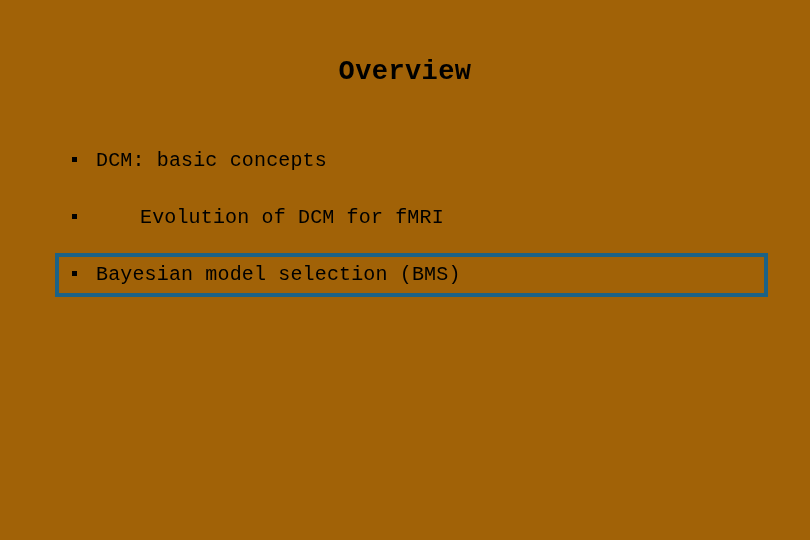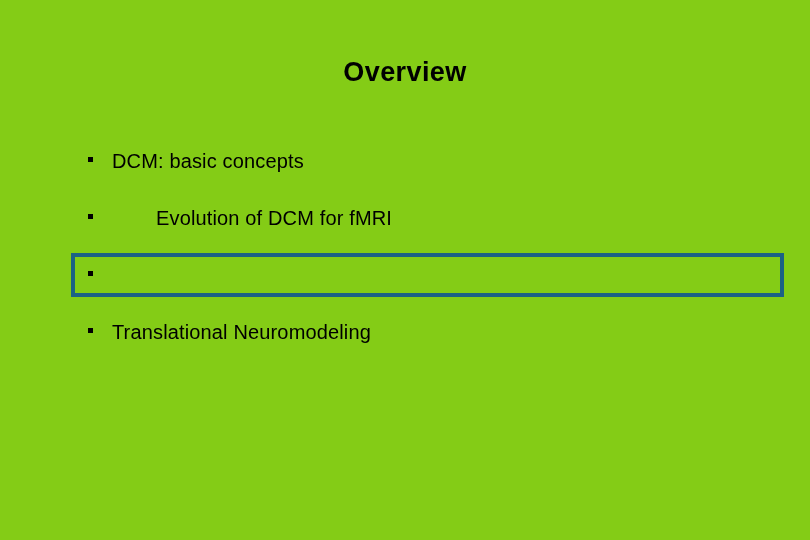--- a/index.html
+++ b/index.html
@@ -10,38 +10,39 @@
     width: 810px;
     height: 540px;
     background: #ffffff;
     font-family: "Liberation Sans", sans-serif;
     overflow: hidden;
   }
   #slide {
     position: relative;
     width: 810px;
     height: 540px;
-    background: #84cc16;
+    background: #a16207;
+    font-family: Liberation Mono, monospace;
   }
   #slide-title {
     position: absolute;
     left: 0;
     top: 55px;
     width: 810px;
     text-align: center;
     font-size: 27px;
     font-weight: bold;
     letter-spacing: 0.4px;
     color: #000000;
     line-height: 34px;
     white-space: nowrap;
   }
   .bullet-list {
     position: absolute;
-    left: 16px;
+    left: 0;
     top: 0;
     width: 753px;
     height: 540px;
   }
   .bullet-item {
     position: absolute;
     left: 55px;
     width: 713px;
     height: 44px;
     display: flex;
@@ -93,21 +94,18 @@
       <span class="bullet-text">DCM: basic concepts</span>
     </div>
 
     <div class="bullet-item item-1">
       <span class="bullet-marker"></span>
       <span class="bullet-text">Evolution of DCM for fMRI</span>
     </div>
 
     <div class="bullet-item item-2 highlighted">
       <span class="bullet-marker"></span>
+      <span class="bullet-text">Bayesian model selection (BMS)</span>
     </div>
 
-    <div class="bullet-item item-3">
-      <span class="bullet-marker"></span>
-      <span class="bullet-text">Translational Neuromodeling</span>
-    </div>
 
   </div>
 </div>
 
 </body></html>

